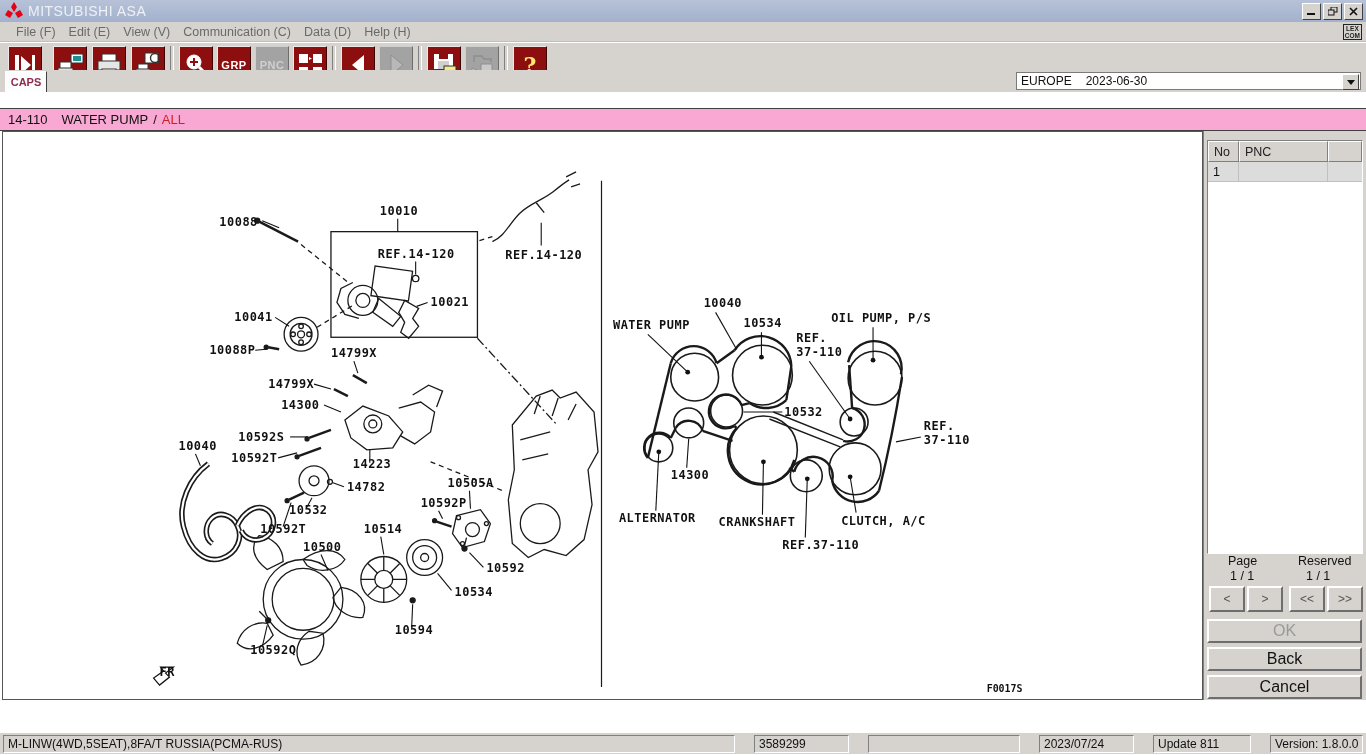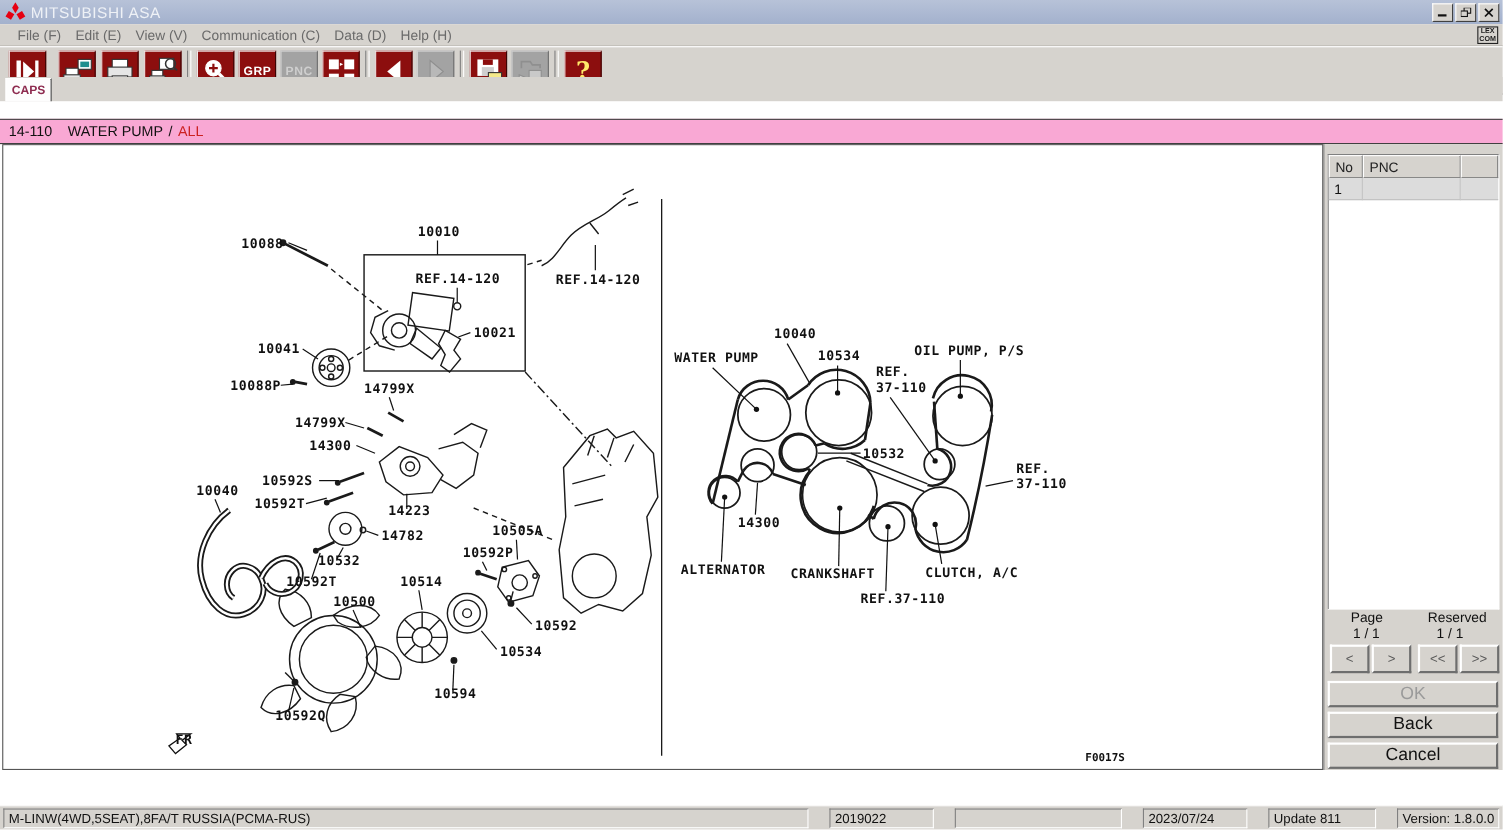--- a/index.html
+++ b/index.html
@@ -260,20 +260,27 @@
   </div>
   <div class="tsep"></div>
   <div class="tbtn">
     <span class="qmark">?</span>
   </div>
 </div>
 
 <div class="abs tabrow">
   <div class="capstab">
     <span>CAPS</span>
+  </div>
+  <div class="combo">
+    <span class="region">EUROPE</span>
+    <span class="date">2023-06-30</span>
+    <div class="drop">
+      <div class="arr"></div>
+    </div>
   </div>
 </div>
 
 <div class="abs crumb">
   <span class="code">14-110</span>
   <span class="name">WATER PUMP</span>
   <span class="sep">/</span>
   <span class="variant">ALL</span>
 </div>
 
@@ -532,18 +539,18 @@
   <div class="navbtn" style="left:85px;top:455px">&lt;&lt;</div>
   <div class="navbtn" style="left:123px;top:455px">&gt;&gt;</div>
 
   <div class="bigbtn disabled" style="top:488px">OK</div>
   <div class="bigbtn" style="top:516px">Back</div>
   <div class="bigbtn" style="top:544px">Cancel</div>
 </div>
 
 <div class="abs statusbar">
   <div class="seg" style="flex:1">M-LINW(4WD,5SEAT),8FA/T RUSSIA(PCMA-RUS)</div>
-  <div class="seg" style="width:95px">2019022</div>
+  <div class="seg" style="width:95px">3589299</div>
   <div class="seg" style="width:152px"></div>
   <div class="seg" style="width:95px">2023/07/24</div>
   <div class="seg" style="width:98px">Update 811</div>
   <div class="seg" style="width:93px">Version: 1.8.0.0</div>
 </div>
 
 </body></html>

